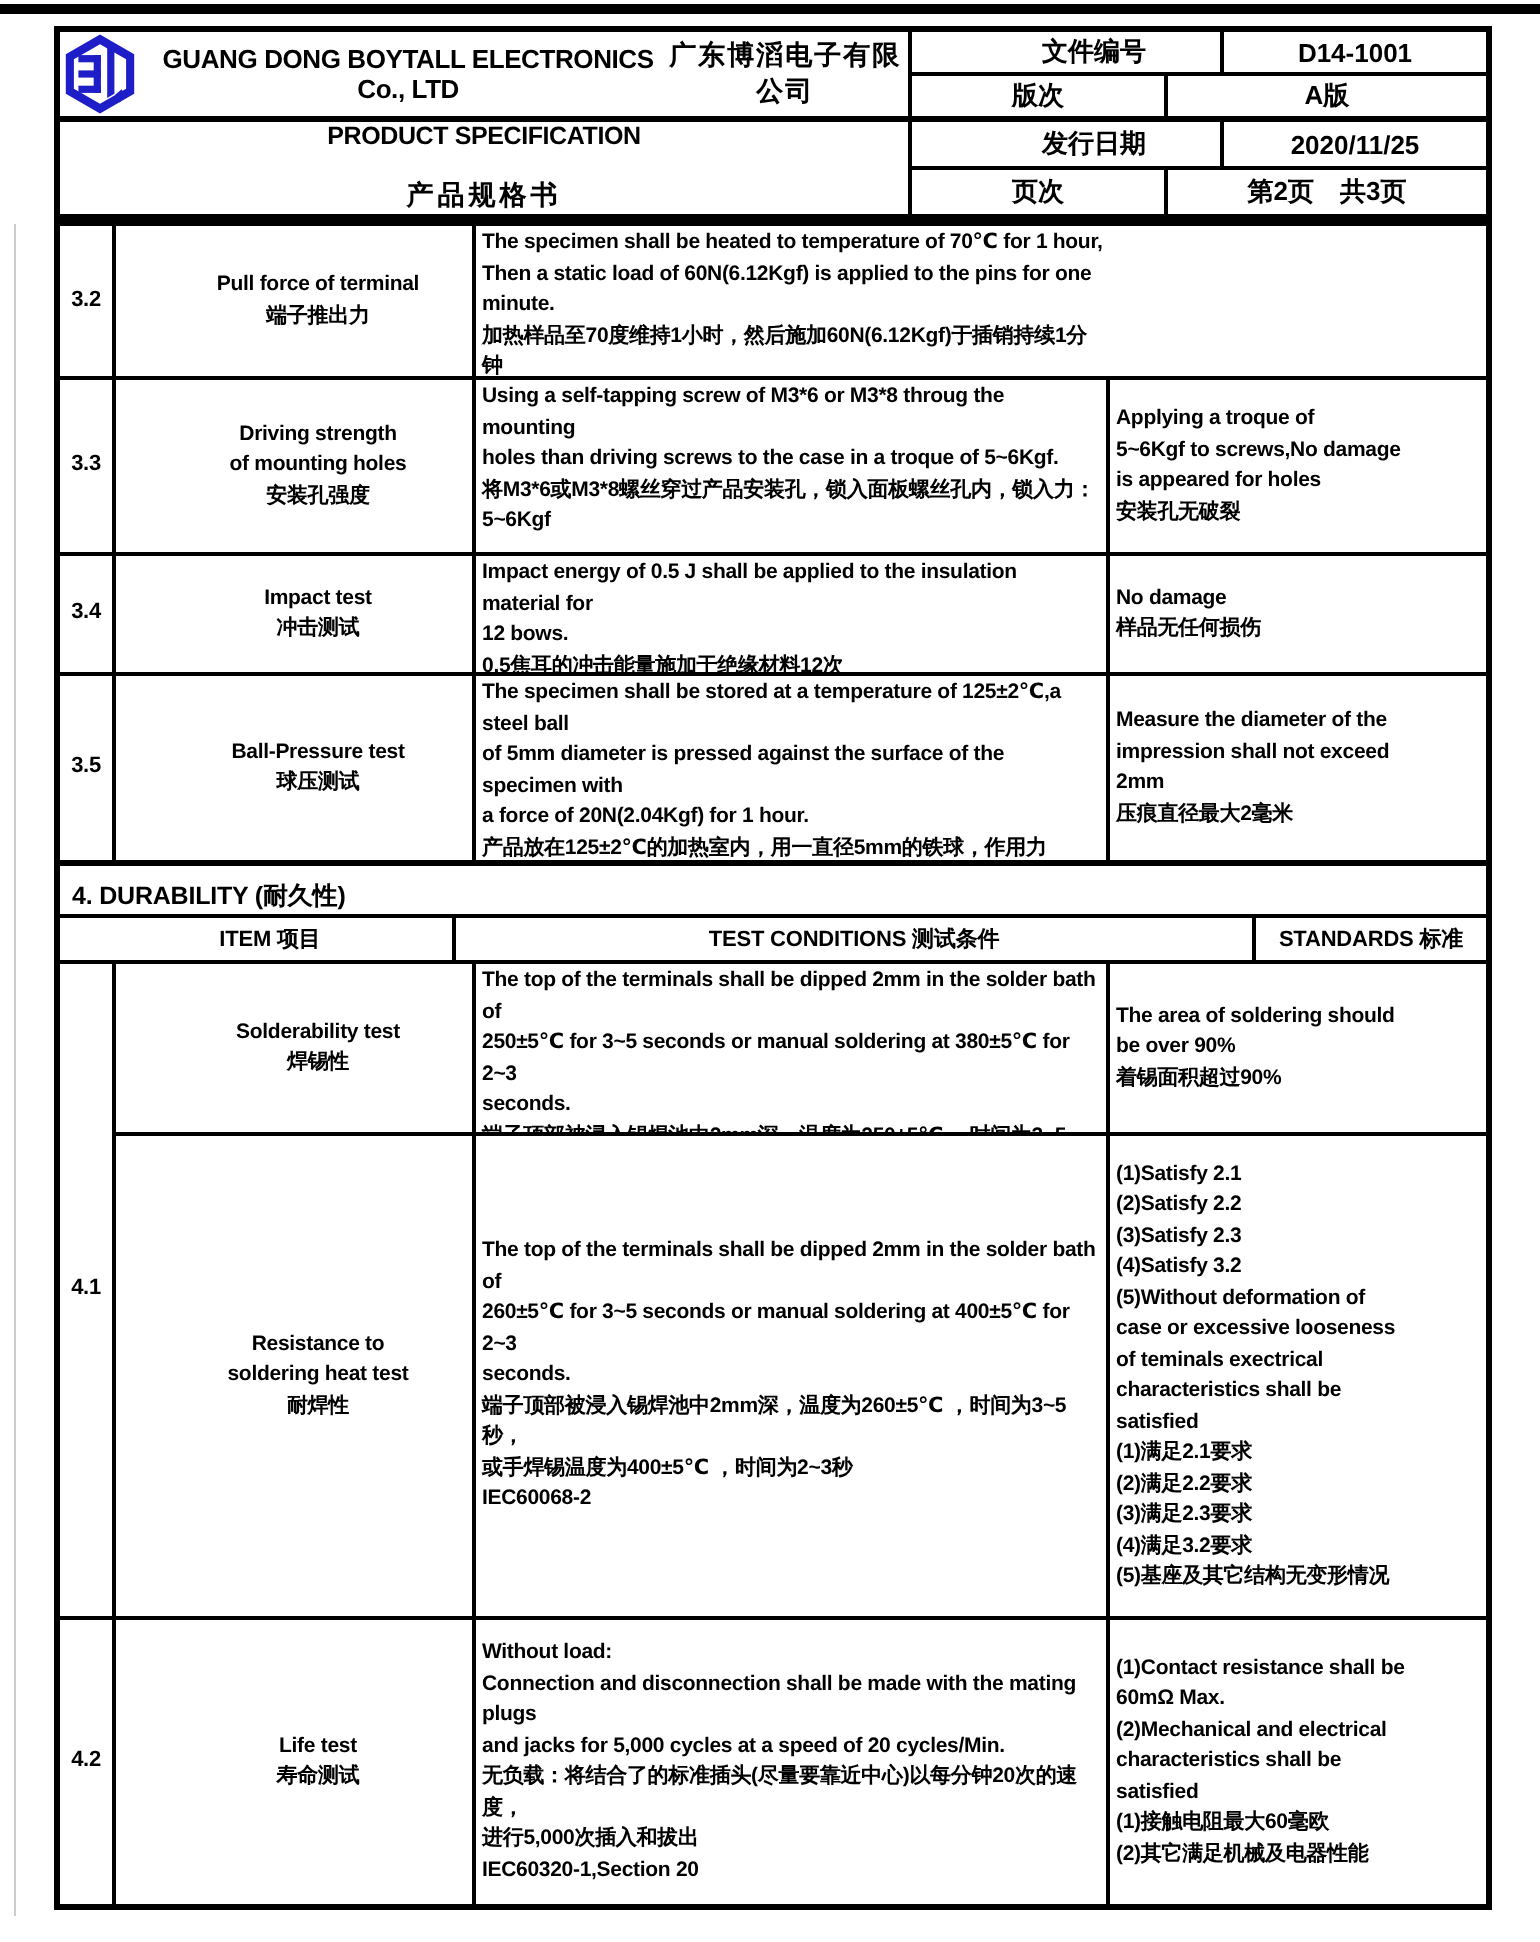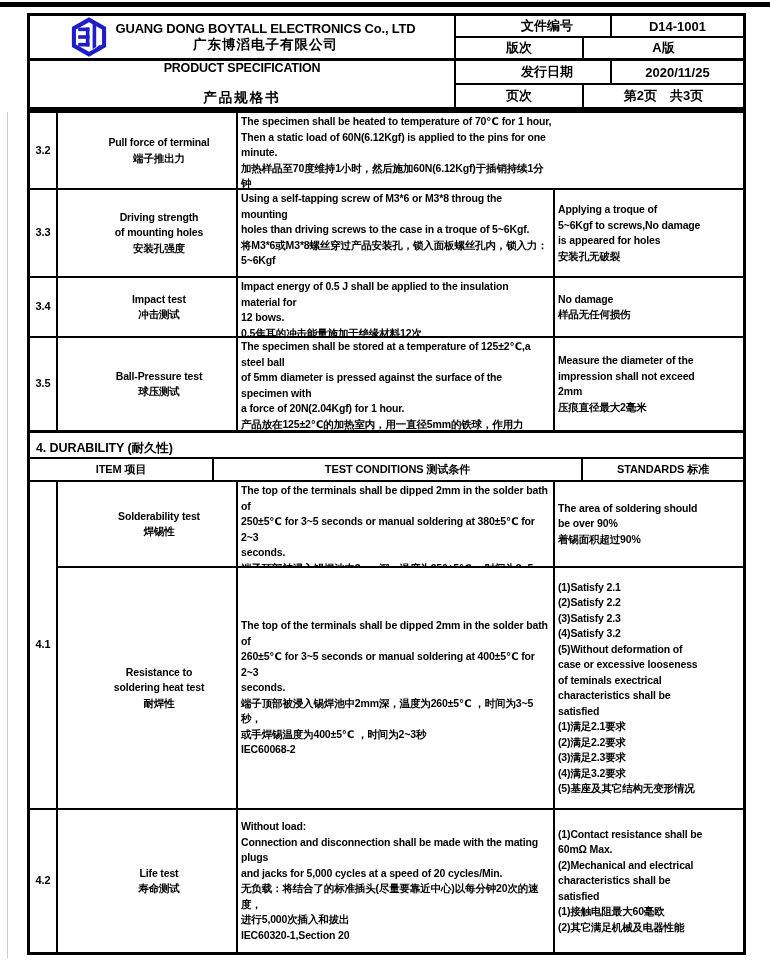--- a/index.html
+++ b/index.html
@@ -10,21 +10,21 @@
 
   
   .hdr{position:absolute;left:27px;top:13px;width:719px;height:97px;border:3px solid #000;
        box-sizing:border-box;display:flex;flex-direction:column;}
   .hdr-half{display:flex;height:44px;}
   .hdr-half.lower{flex:1;border-top:3px solid #000;height:auto;}
   .hdr-left{width:426px;border-right:2px solid #000;box-sizing:border-box;display:flex;
             align-items:center;justify-content:center;overflow:hidden;}
   .company-wrap{display:flex;align-items:center;gap:9px;padding-left:2px;}
   .logo{width:36px;height:40px;flex:0 0 auto;}
-  .company-text{display:flex;flex-direction:column;align-items:center;text-align:center;}
+  .company-text{display:flex;flex-direction:row;align-items:center;text-align:center;}
   .company-en{font-size:13px;letter-spacing:-0.2px;}
   .company-cn{font-size:13.5px;letter-spacing:1px;}
   .title-cell{width:426px;border-right:2px solid #000;box-sizing:border-box;display:flex;
               flex-direction:column;align-items:center;justify-content:center;gap:14px;}
   .title-en{font-size:12.5px;letter-spacing:-0.2px;}
   .title-cn{font-size:13.5px;letter-spacing:2px;}
   .hdr-rows{flex:1;display:flex;flex-direction:column;}
   .hdr-row{flex:1;display:flex;}
   .hdr-row.first{border-bottom:2px solid #000;padding-left:28px;}
   .hdr-label{width:128px;border-right:2px solid #000;box-sizing:border-box;display:flex;
@@ -46,22 +46,22 @@
 
   .c{box-sizing:border-box;overflow:hidden;border-right:2px solid #000;display:flex;}
   .c:last-child,.nobr{border-right:none;}
   .t{font-size:10.5px;line-height:15.5px;letter-spacing:-0.15px;white-space:pre-wrap;}
   .id{width:28px;align-items:center;justify-content:center;font-size:11px;}
   .item{width:156px;align-items:center;justify-content:center;text-align:center;margin-left:24px;}
   .cond{width:317px;align-items:flex-start;padding:1px 3px;}
   .std{flex:1;padding:1px 3px;}
   .vc{align-items:center;}
   .hdrcell{align-items:center;justify-content:center;font-size:11px;letter-spacing:-0.1px;}
-  .ih{width:184px;}
-  .ch{width:369px;}
+  .ih{width:184px;margin-left:14px;}
+  .ch{width:400px;}
   .sh{flex:1;}
   .r41body{flex:1;display:flex;flex-direction:column;overflow:hidden;}
   .subrow{display:flex;box-sizing:border-box;}
   .subrow.a{height:86px;border-bottom:2px solid #000;}
   .subrow.b{flex:1;}
 </style>
 </head>
 <body>
 
 <div class="page">

